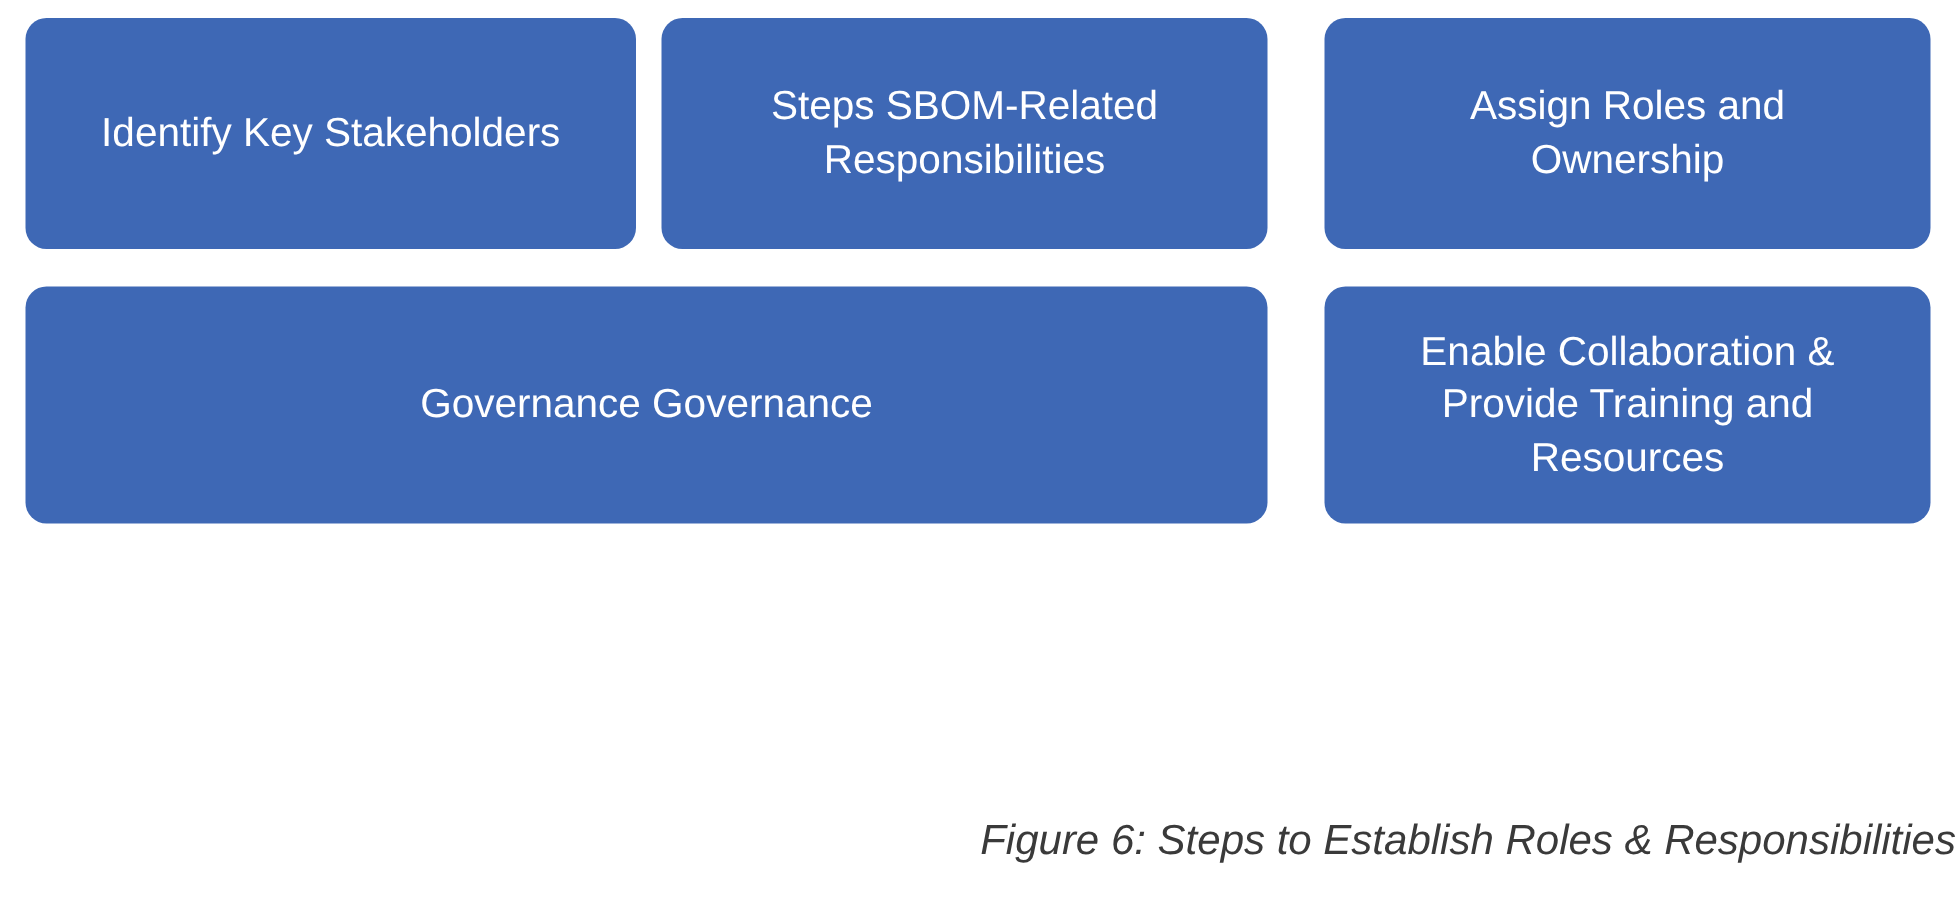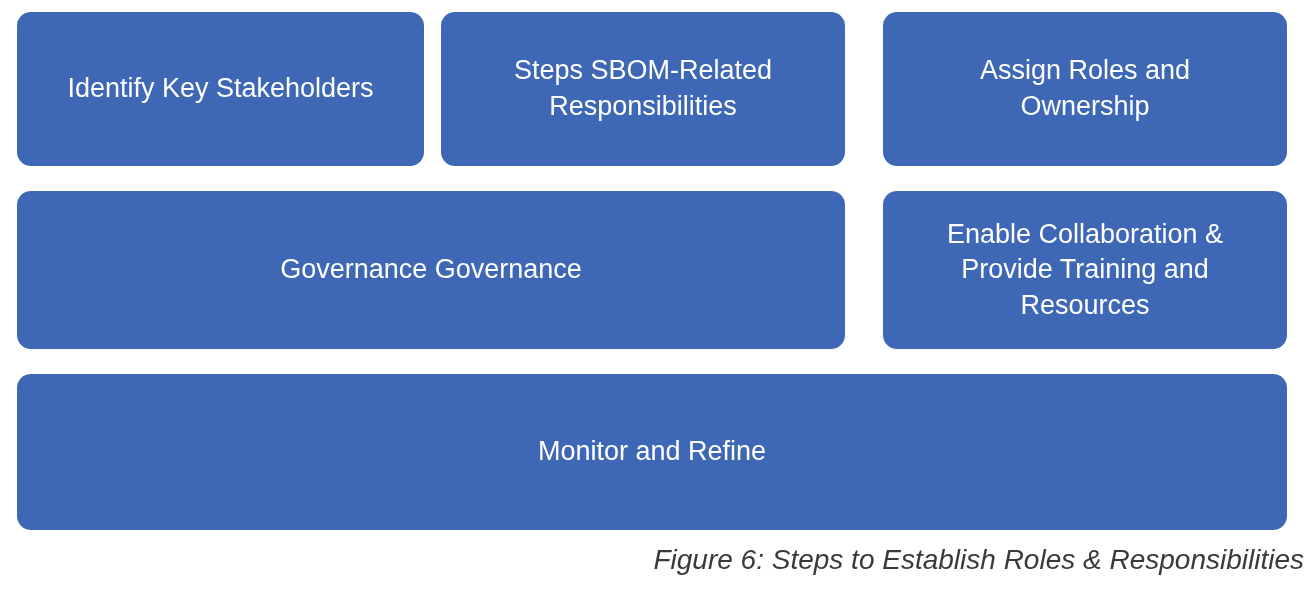--- a/index.html
+++ b/index.html
@@ -76,21 +76,18 @@
     </div>
 
     <div class="step-box pos-r2c1">
       <span class="step-label">Governance Governance</span>
     </div>
 
     <div class="step-box pos-r2c2">
       <span class="step-label w-enable">Enable Collaboration &amp; Provide Training and Resources</span>
     </div>
 
-    <div class="step-box pos-r3c1">
-      <span class="step-label">Monitor and Refine</span>
-    </div>
 
   </div>
 
   <div class="figure-caption">Figure 6: Steps to Establish Roles &amp; Responsibilities</div>
 
 </div>
 
 </body></html>

